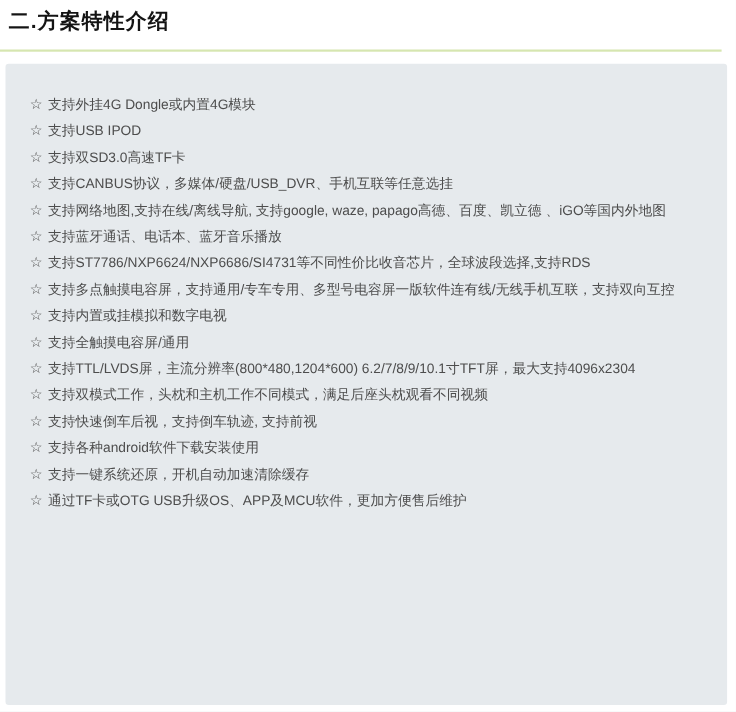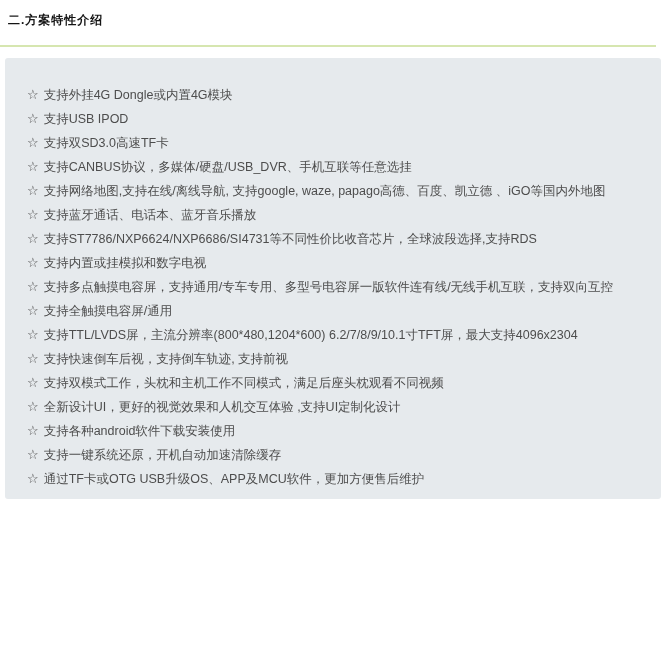--- a/index.html
+++ b/index.html
@@ -9,40 +9,40 @@
     position: relative;
     overflow: hidden;
     background: var(--page-bg, #ffffff);
     font-family: "Liberation Sans", "DejaVu Sans", sans-serif;
   }
   .title {
     position: absolute;
     left: 8px;
     top: 8px;
     margin: 0;
-    font-size: 12px;
+    font-size: 19px;
     line-height: 24px;
     font-weight: bold;
     letter-spacing: 1px;
     color: var(--title-text, #141414);
   }
   .divider {
     position: absolute;
     left: 0;
     top: 45px;
     width: 656px;
     height: 2px;
     background: var(--divider, #d6e6b0);
   }
   .panel {
     position: absolute;
     left: 5px;
     top: 58px;
     width: 656px;
-    height: 441px;
+    height: 583px;
     background: var(--panel-bg, #e6eaed);
     border-radius: 3px;
     overflow: hidden;
     box-sizing: border-box;
   }
   .feature-list {
     list-style: none;
     margin: 0;
     padding: 25px 8px 0 22px;
   }
@@ -70,24 +70,23 @@
 
 <main class="panel">
   <ul class="feature-list">
     <li class="feature"><span class="star">☆</span><span>支持外挂4G Dongle或内置4G模块</span></li>
     <li class="feature"><span class="star">☆</span><span>支持USB IPOD</span></li>
     <li class="feature"><span class="star">☆</span><span>支持双SD3.0高速TF卡</span></li>
     <li class="feature"><span class="star">☆</span><span>支持CANBUS协议，多媒体/硬盘/USB_DVR、手机互联等任意选挂</span></li>
     <li class="feature"><span class="star">☆</span><span>支持网络地图,支持在线/离线导航, 支持google, waze, papago高德、百度、凯立德 、iGO等国内外地图</span></li>
     <li class="feature"><span class="star">☆</span><span>支持蓝牙通话、电话本、蓝牙音乐播放</span></li>
     <li class="feature"><span class="star">☆</span><span>支持ST7786/NXP6624/NXP6686/SI4731等不同性价比收音芯片，全球波段选择,支持RDS</span></li>
+    <li class="feature"><span class="star">☆</span><span>支持多点触摸电容屏，支持通用/专车专用、多型号电容屏一版软件连有线/无线手机互联，支持双向互控</span></li>
     <li class="feature"><span class="star">☆</span><span>支持内置或挂模拟和数字电视</span></li>
-    <li class="feature"><span class="star">☆</span><span>支持多点触摸电容屏，支持通用/专车专用、多型号电容屏一版软件连有线/无线手机互联，支持双向互控</span></li>
     <li class="feature"><span class="star">☆</span><span>支持全触摸电容屏/通用</span></li>
     <li class="feature"><span class="star">☆</span><span>支持TTL/LVDS屏，主流分辨率(800*480,1204*600) 6.2/7/8/9/10.1寸TFT屏，最大支持4096x2304</span></li>
+    <li class="feature"><span class="star">☆</span><span>支持双模式工作，头枕和主机工作不同模式，满足后座头枕观看不同视频</span></li>
     <li class="feature"><span class="star">☆</span><span>支持快速倒车后视，支持倒车轨迹, 支持前视</span></li>
-    <li class="feature"><span class="star">☆</span><span>支持双模式工作，头枕和主机工作不同模式，满足后座头枕观看不同视频</span></li>
-    <li class="feature"><span class="star">☆</span><span>全新设计UI，更好的视觉效果和人机交互体验 ,支持UI定制化设计</span></li>
     <li class="feature"><span class="star">☆</span><span>支持各种android软件下载安装使用</span></li>
     <li class="feature"><span class="star">☆</span><span>支持一键系统还原，开机自动加速清除缓存</span></li>
     <li class="feature"><span class="star">☆</span><span>通过TF卡或OTG USB升级OS、APP及MCU软件，更加方便售后维护</span></li>
   </ul>
 </main>
 
 </body></html>

